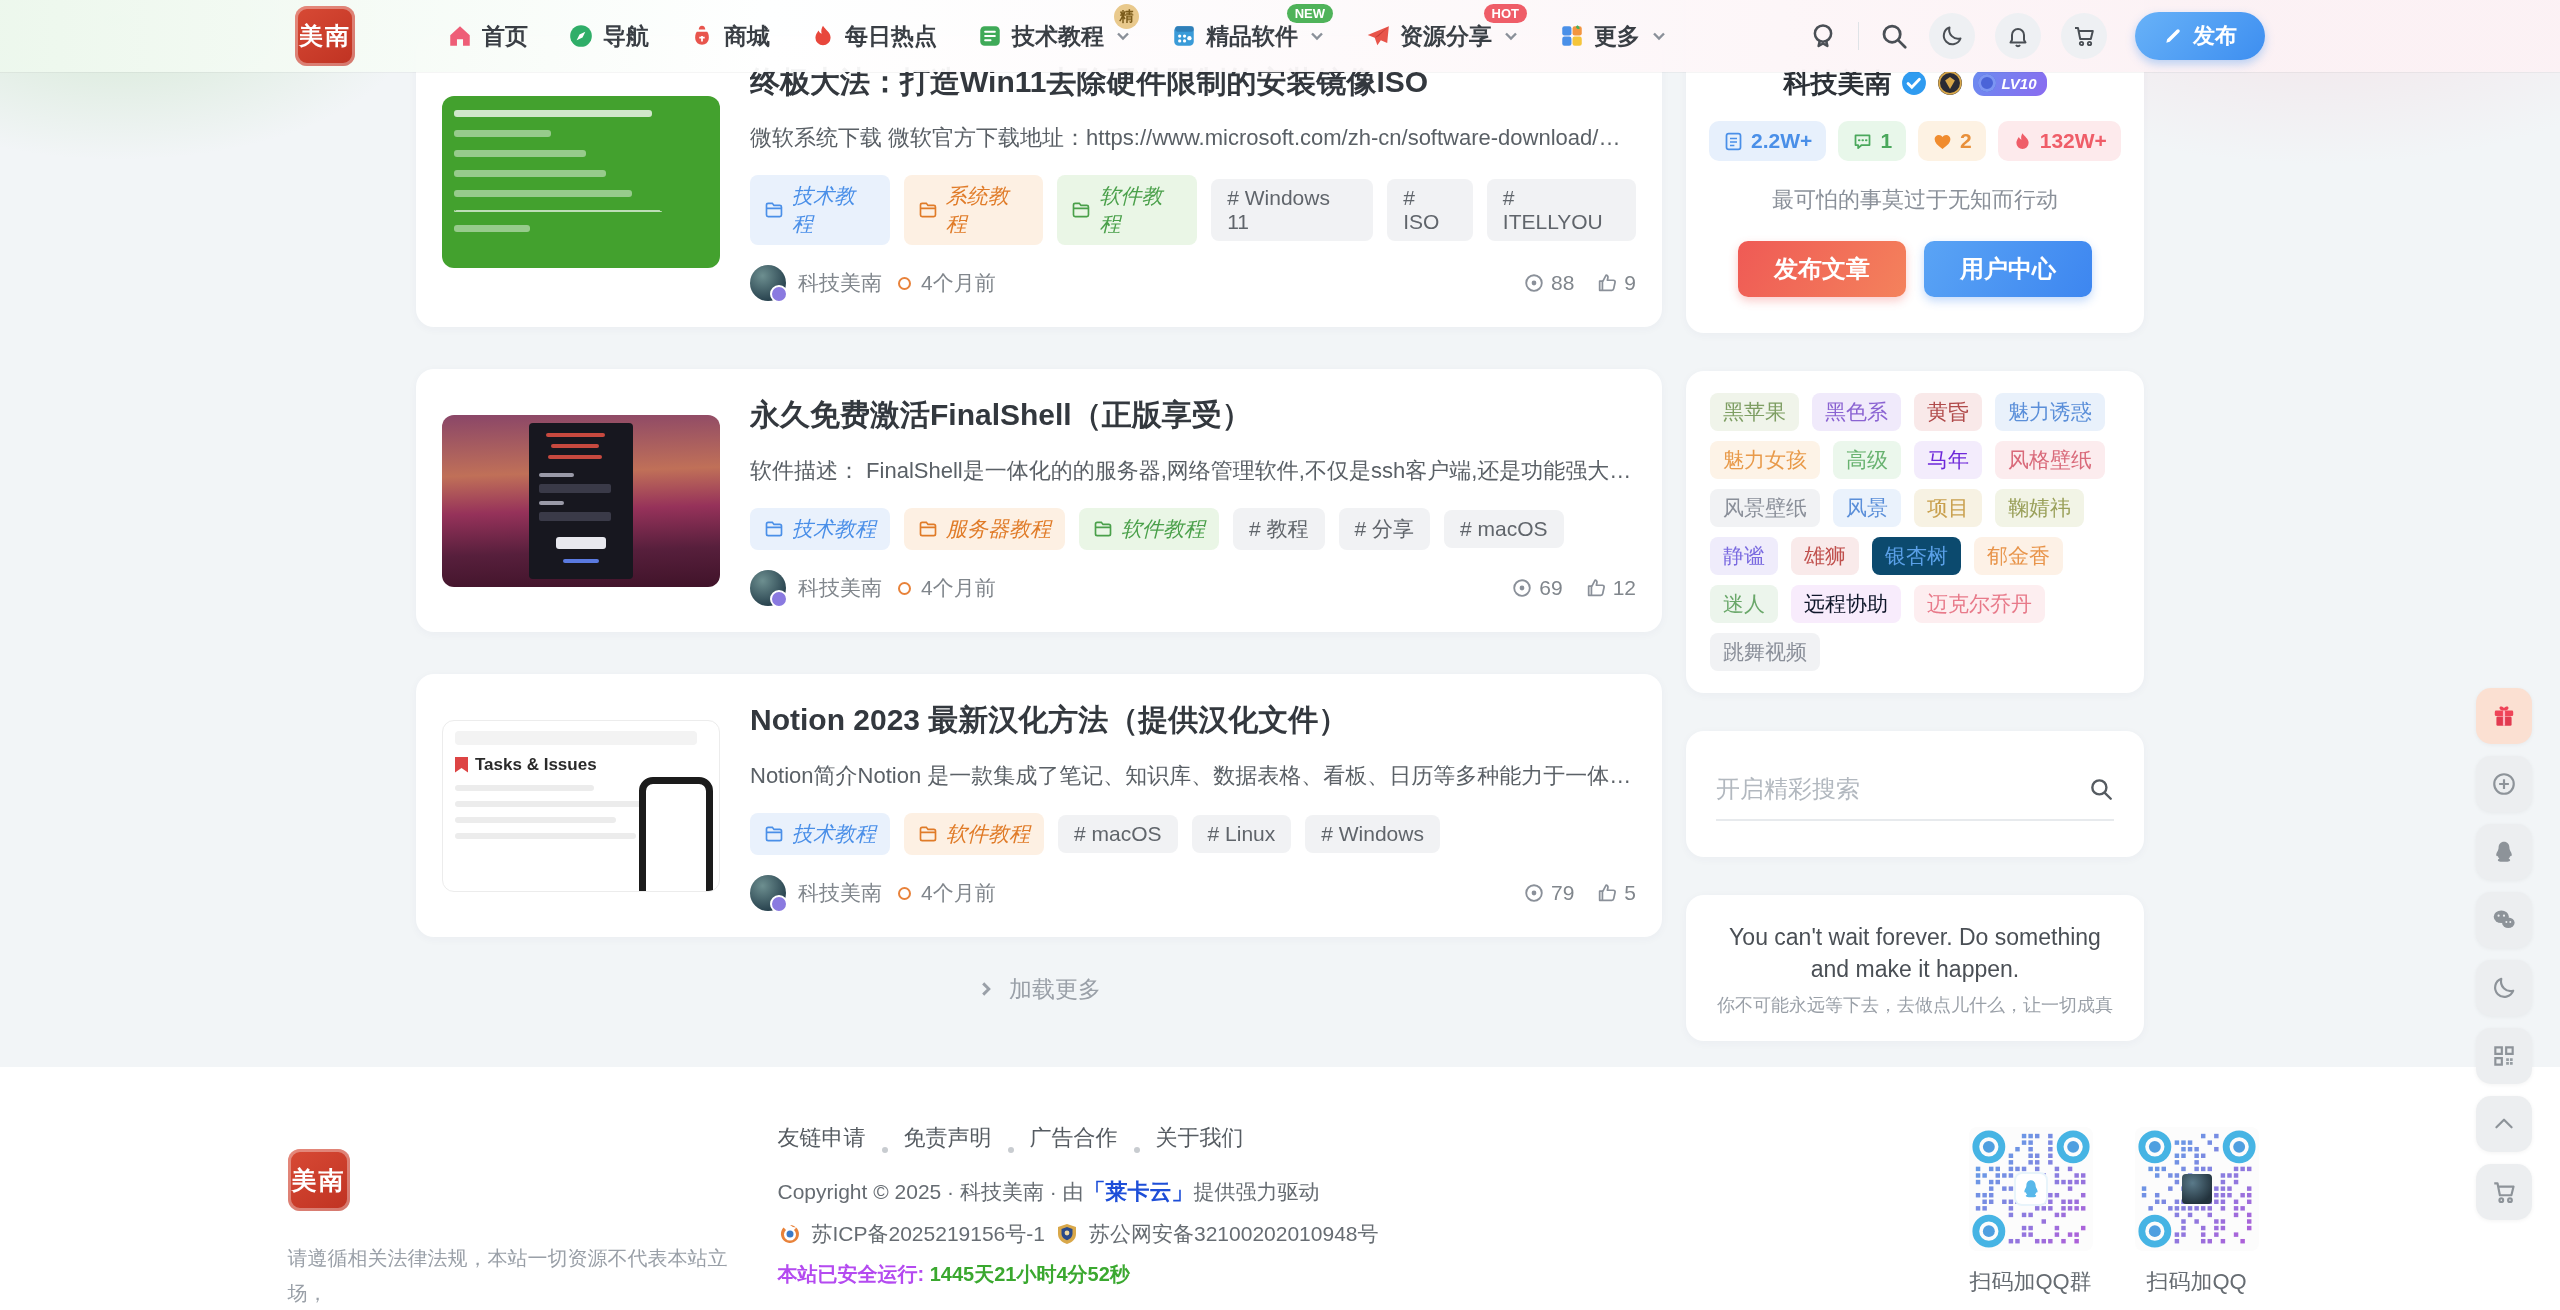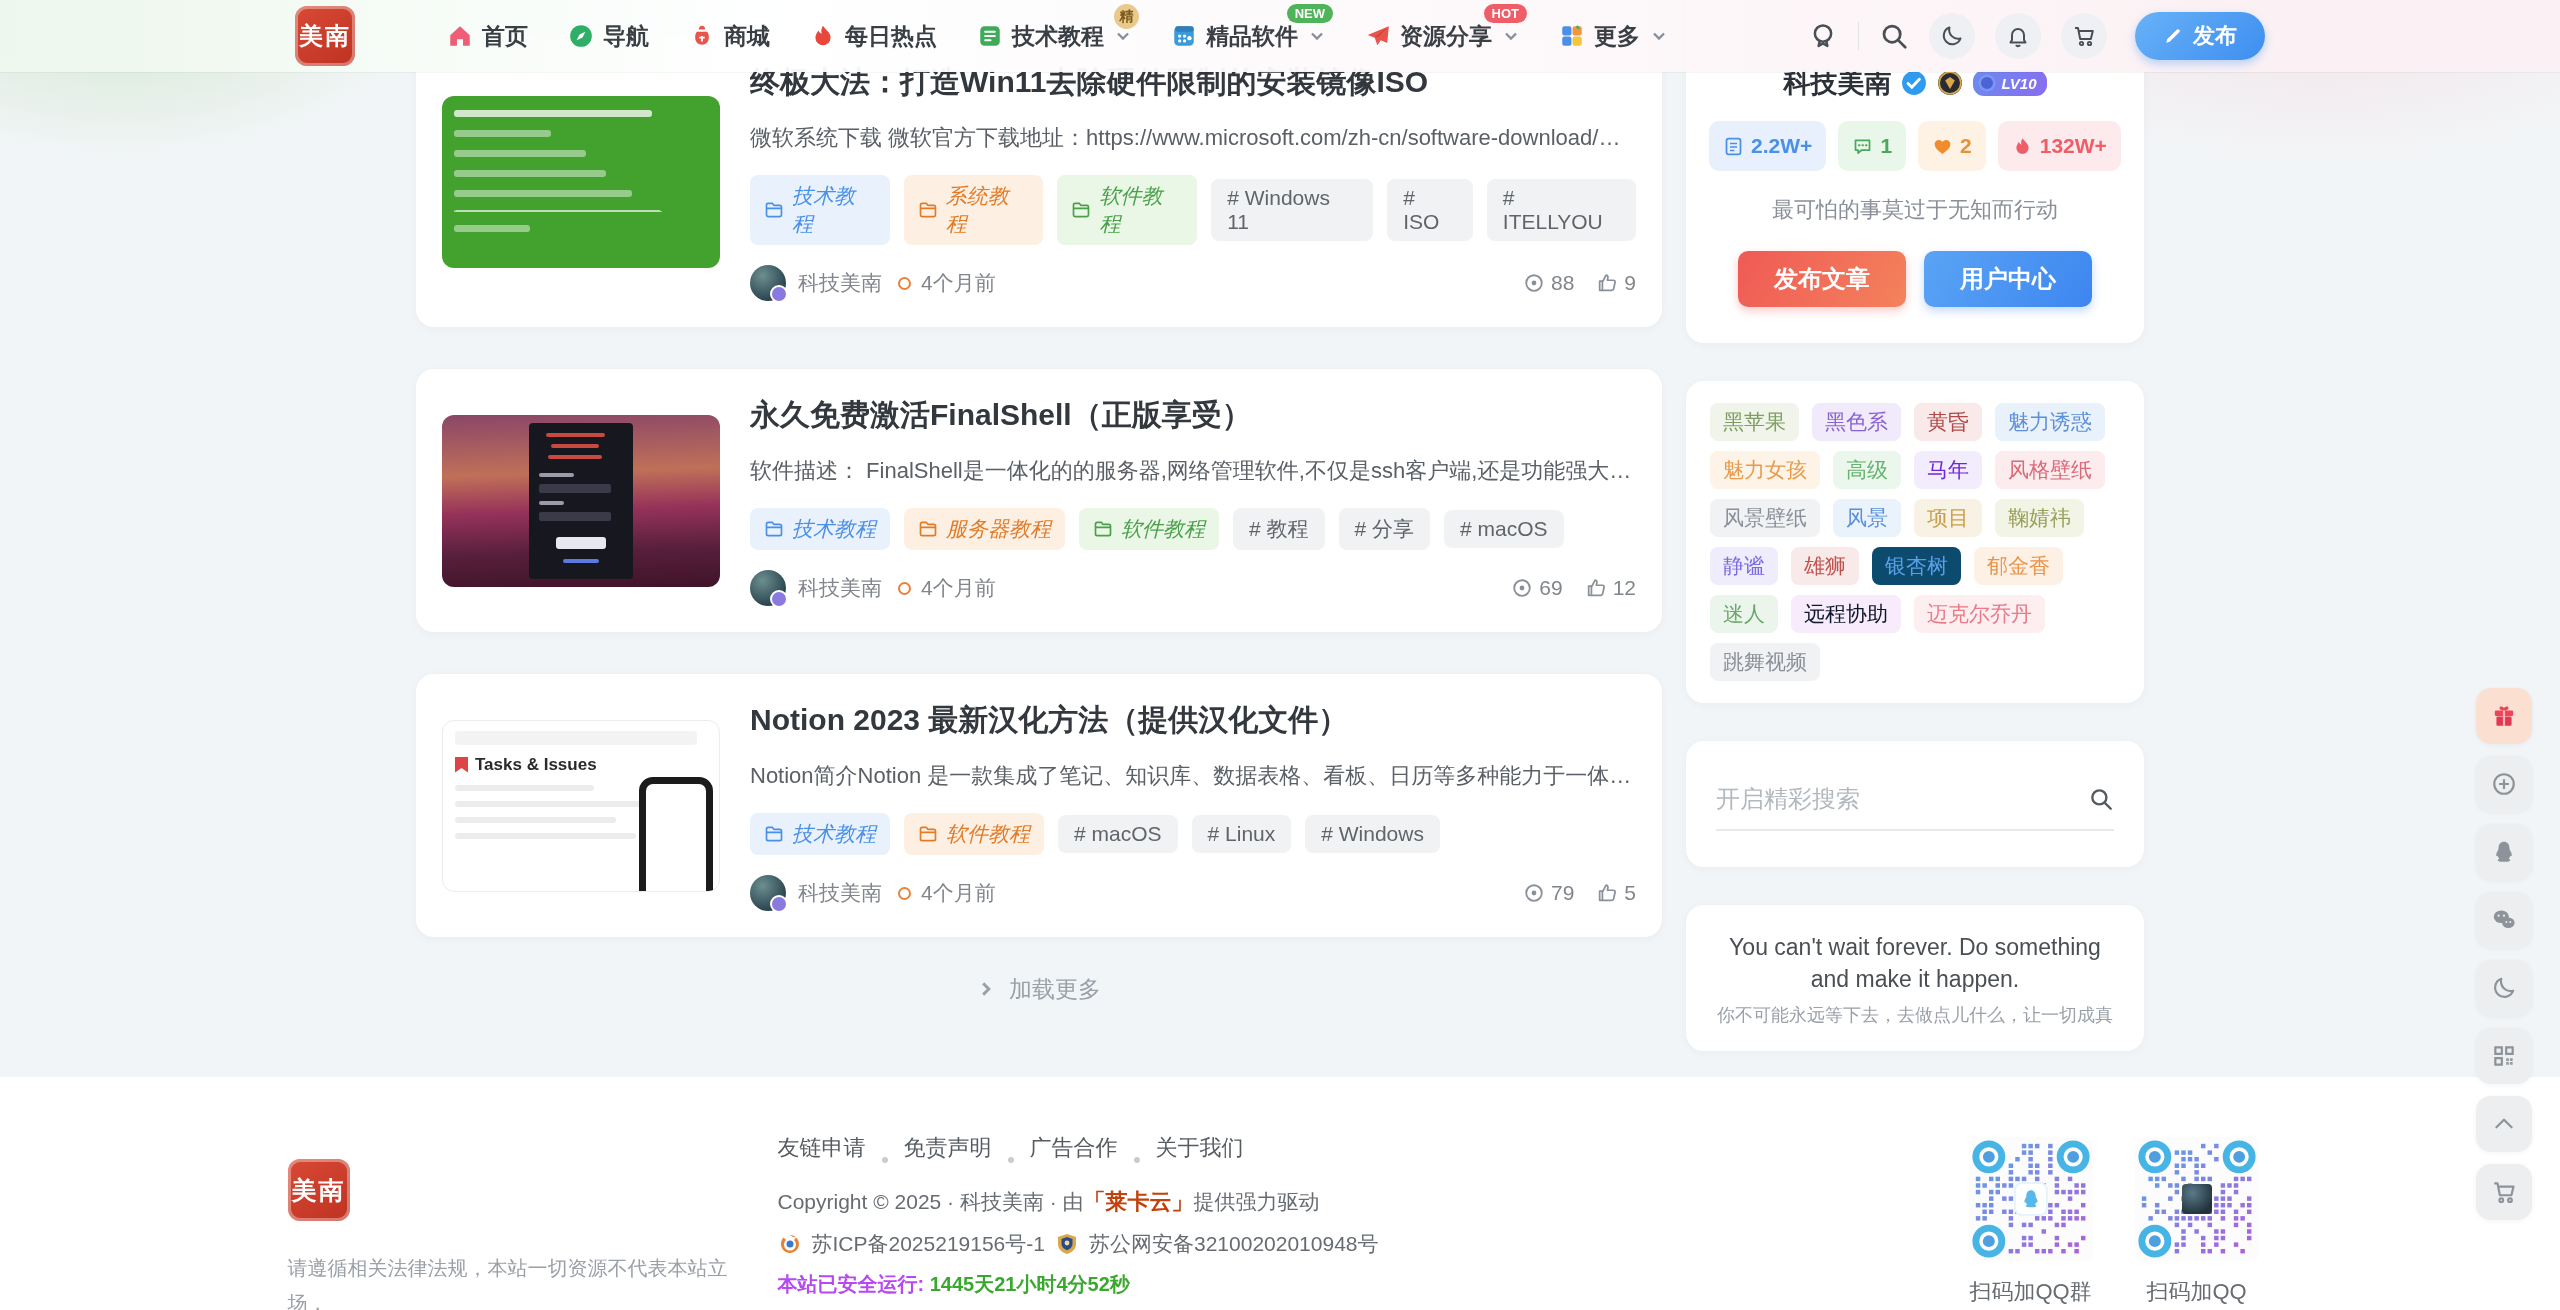--- a/index.html
+++ b/index.html
@@ -101,21 +101,21 @@
 
   
   .profile-card { margin-top:-60px; padding:125px 28px 36px; text-align:center; }
   .p-name-row { display:flex; align-items:center; justify-content:center; gap:10px; }
   .p-name { font-size:27px; font-weight:bold; color:#2c3137; }
   .lv-pill { display:flex; align-items:center; gap:5px; background:linear-gradient(120deg,#6b8cf0,#8a6bf0);
     border-radius:11px; padding:4px 10px 4px 5px; color:#fff; font-size:15px; font-weight:bold; font-style:italic; }
   .lv-pill .lvc { width:18px; height:18px; border-radius:50%; background:#4a64d8;
     box-shadow:inset 0 0 0 3px #7c95f2; }
   .p-stats { margin-top:20px; display:flex; justify-content:center; gap:12px; }
-  .p-chip { height:50px; border-radius:10px; padding:0 14px; display:flex; align-items:center; gap:7px;
+  .p-chip { height:40px; border-radius:10px; padding:0 14px; display:flex; align-items:center; gap:7px;
     font-size:21px; font-weight:600; }
   .p-chip svg { width:21px; height:21px; }
   .p-chip.c-blue   { background:#e7f0fc; color:#4a8fe8; }
   .p-chip.c-green  { background:#e8f7ea; color:#4aa85c; }
   .p-chip.c-orange { background:#fdf2e3; color:#e8903a; }
   .p-chip.c-red    { background:#fdeaec; color:#ef5d68; }
   .p-motto { margin-top:24px; font-size:22px; color:#8a9099; }
   .p-btns { margin-top:26px; display:flex; justify-content:center; gap:18px; }
   .p-btn { width:168px; height:56px; border:0; border-radius:10px; color:#fff; font-size:24px; font-weight:bold; cursor:pointer; }
   .p-btn.red  { background:linear-gradient(120deg,#ef5a55,#f4825c); box-shadow:0 4px 10px rgba(239,90,85,.3); }
@@ -142,21 +142,21 @@
   .f-logo { width:62px; height:62px; border-radius:12px; background:linear-gradient(145deg,#d84a35,#bf3222);
     color:#fff; font-family:"Liberation Serif","DejaVu Serif",serif; font-weight:bold; font-size:25px;
     display:flex; align-items:center; justify-content:center; letter-spacing:2px;
     box-shadow:inset 0 0 0 3px rgba(255,255,255,.35); }
   .f-disc { margin-top:30px; font-size:20px; color:#9aa0a8; line-height:1.75; }
   .f-center { margin-left:40px; padding-top:56px; }
   .f-links { display:flex; align-items:flex-end; font-size:22px; color:#555b61; }
   .f-links span { cursor:pointer; }
   .f-links .dot { width:6px; height:6px; border-radius:50%; background:#c8ccd0; margin:0 16px; cursor:default; }
   .f-copy { margin-top:24px; font-size:21px; color:#666c72; }
-  .f-copy b { color:#c2410c; font-size:22px; }
+  .f-copy b { color:#1d4ed8; font-size:22px; }
   .f-icp { margin-top:13px; font-size:21px; color:#666c72; display:flex; align-items:center; gap:10px; }
   .f-icp svg { width:24px; height:24px; }
   .f-run { margin-top:13px; font-size:20px; font-weight:bold; }
   .f-run .rl { color:#b44af0; }
   .f-run .rv { color:#3aa82f;margin-top:8px; }
   .f-right { margin-left:auto; margin-right:14px; padding-top:60px; display:flex; gap:42px; }
   .qr-box { text-align:center; }
   .qr { width:124px; height:124px; background:#fcfcfc; border-radius:8px; position:relative; }
   .qr svg { position:absolute; inset:0; }
   .qr-center { position:absolute; left:50%; top:50%; transform:translate(-50%,-50%); width:30px; height:30px;

